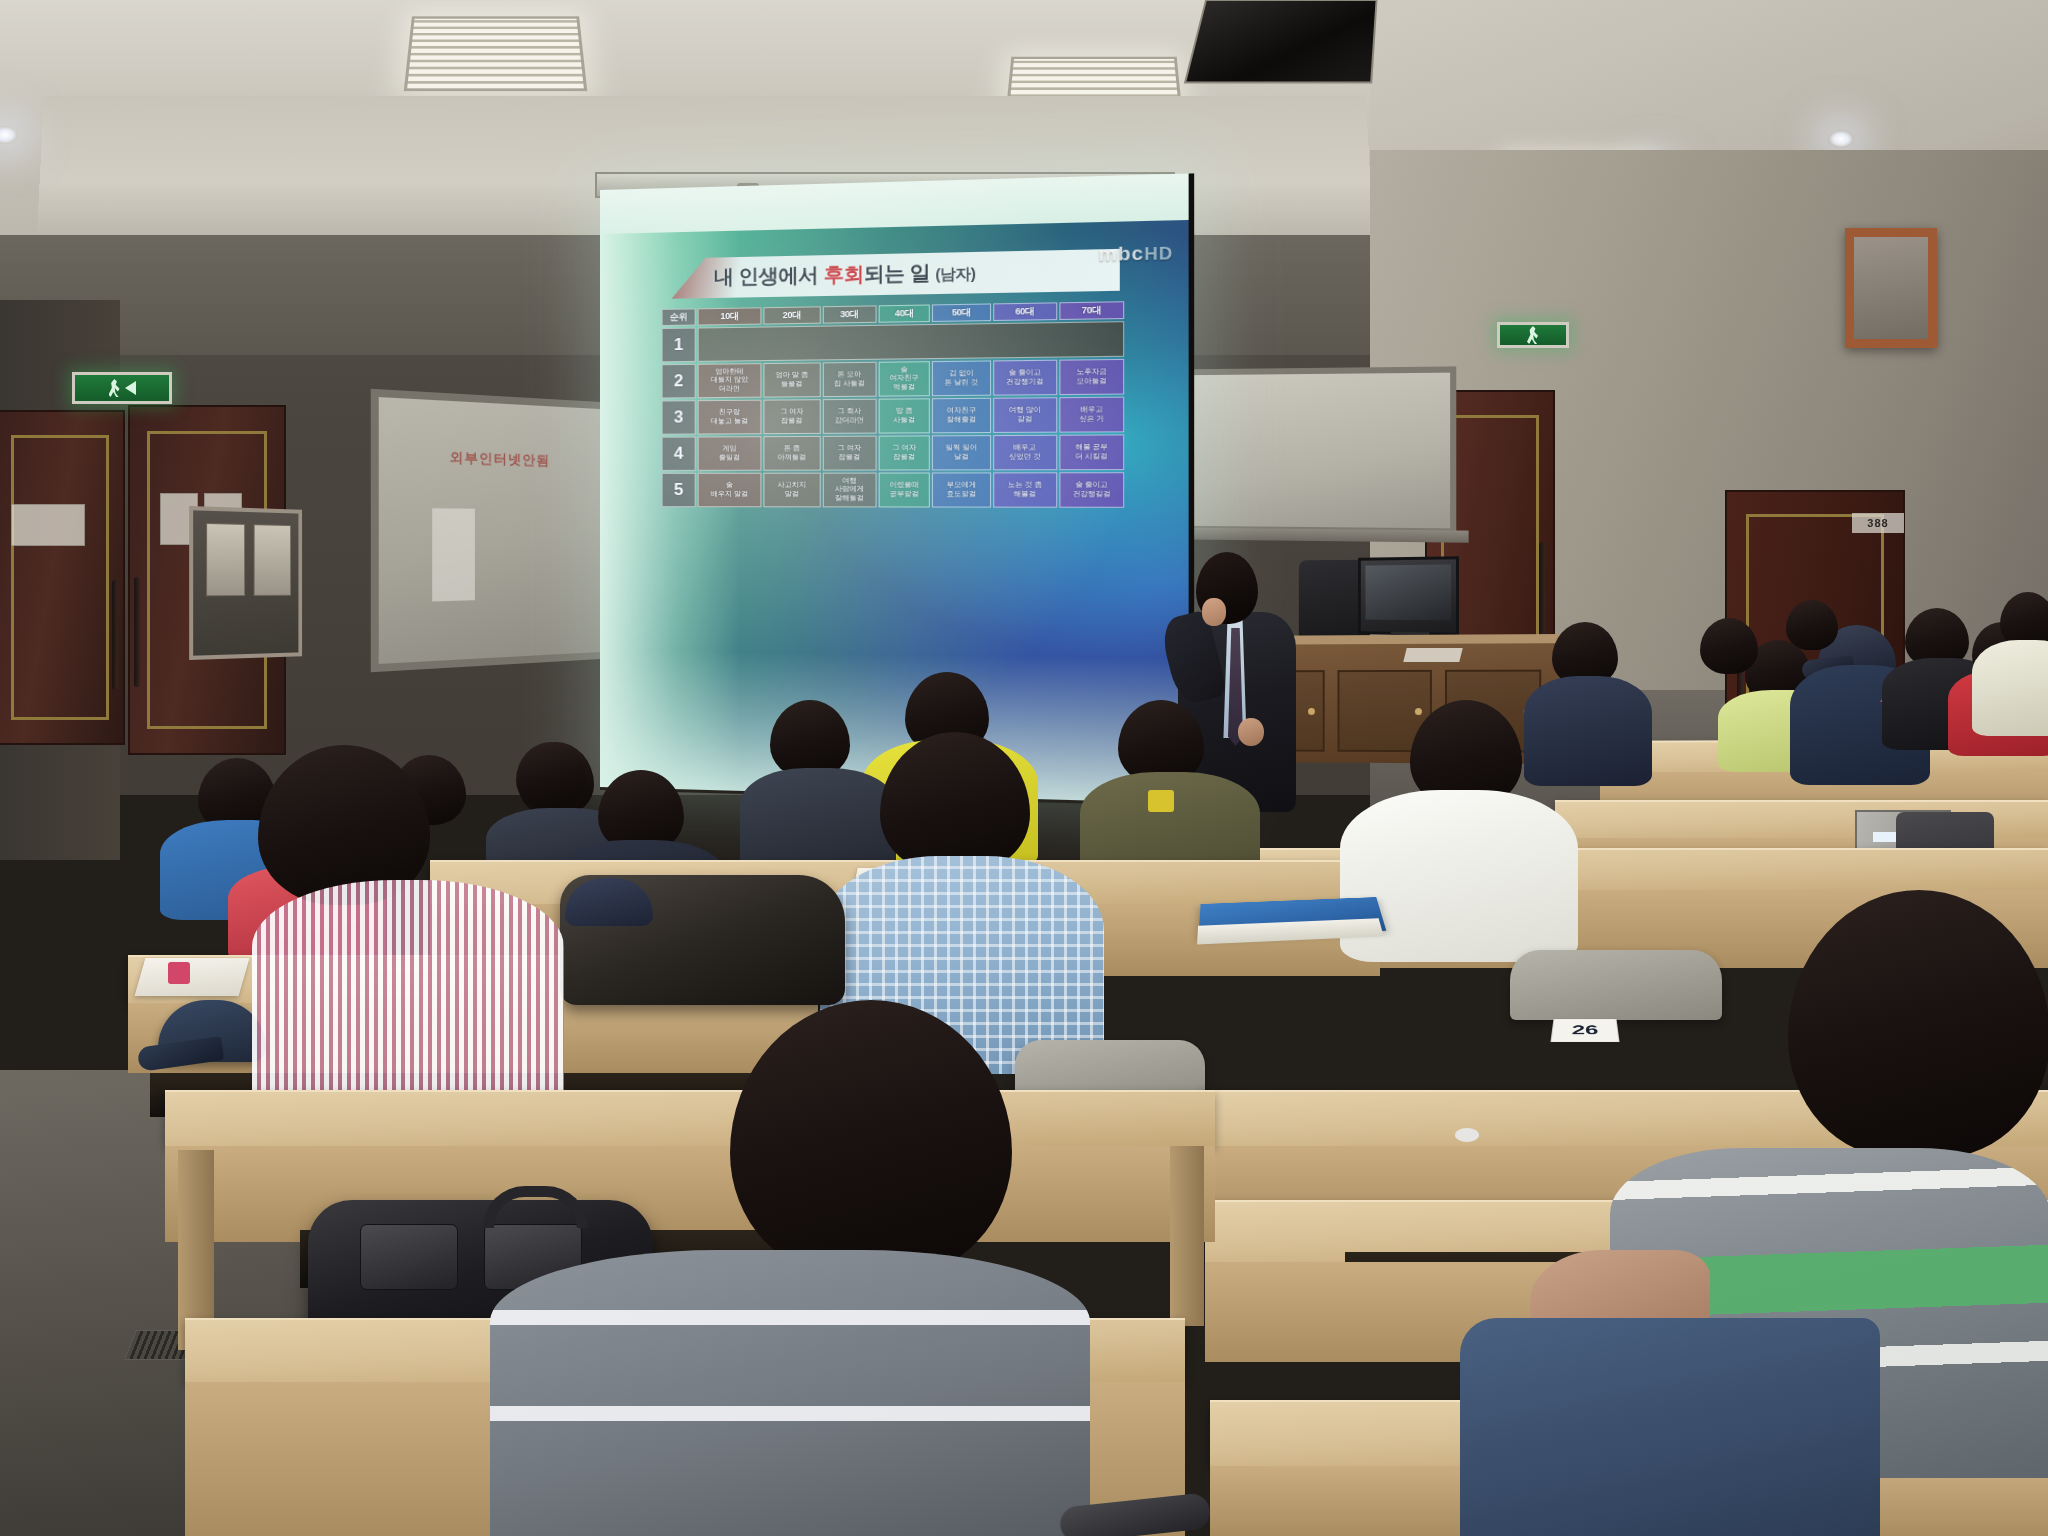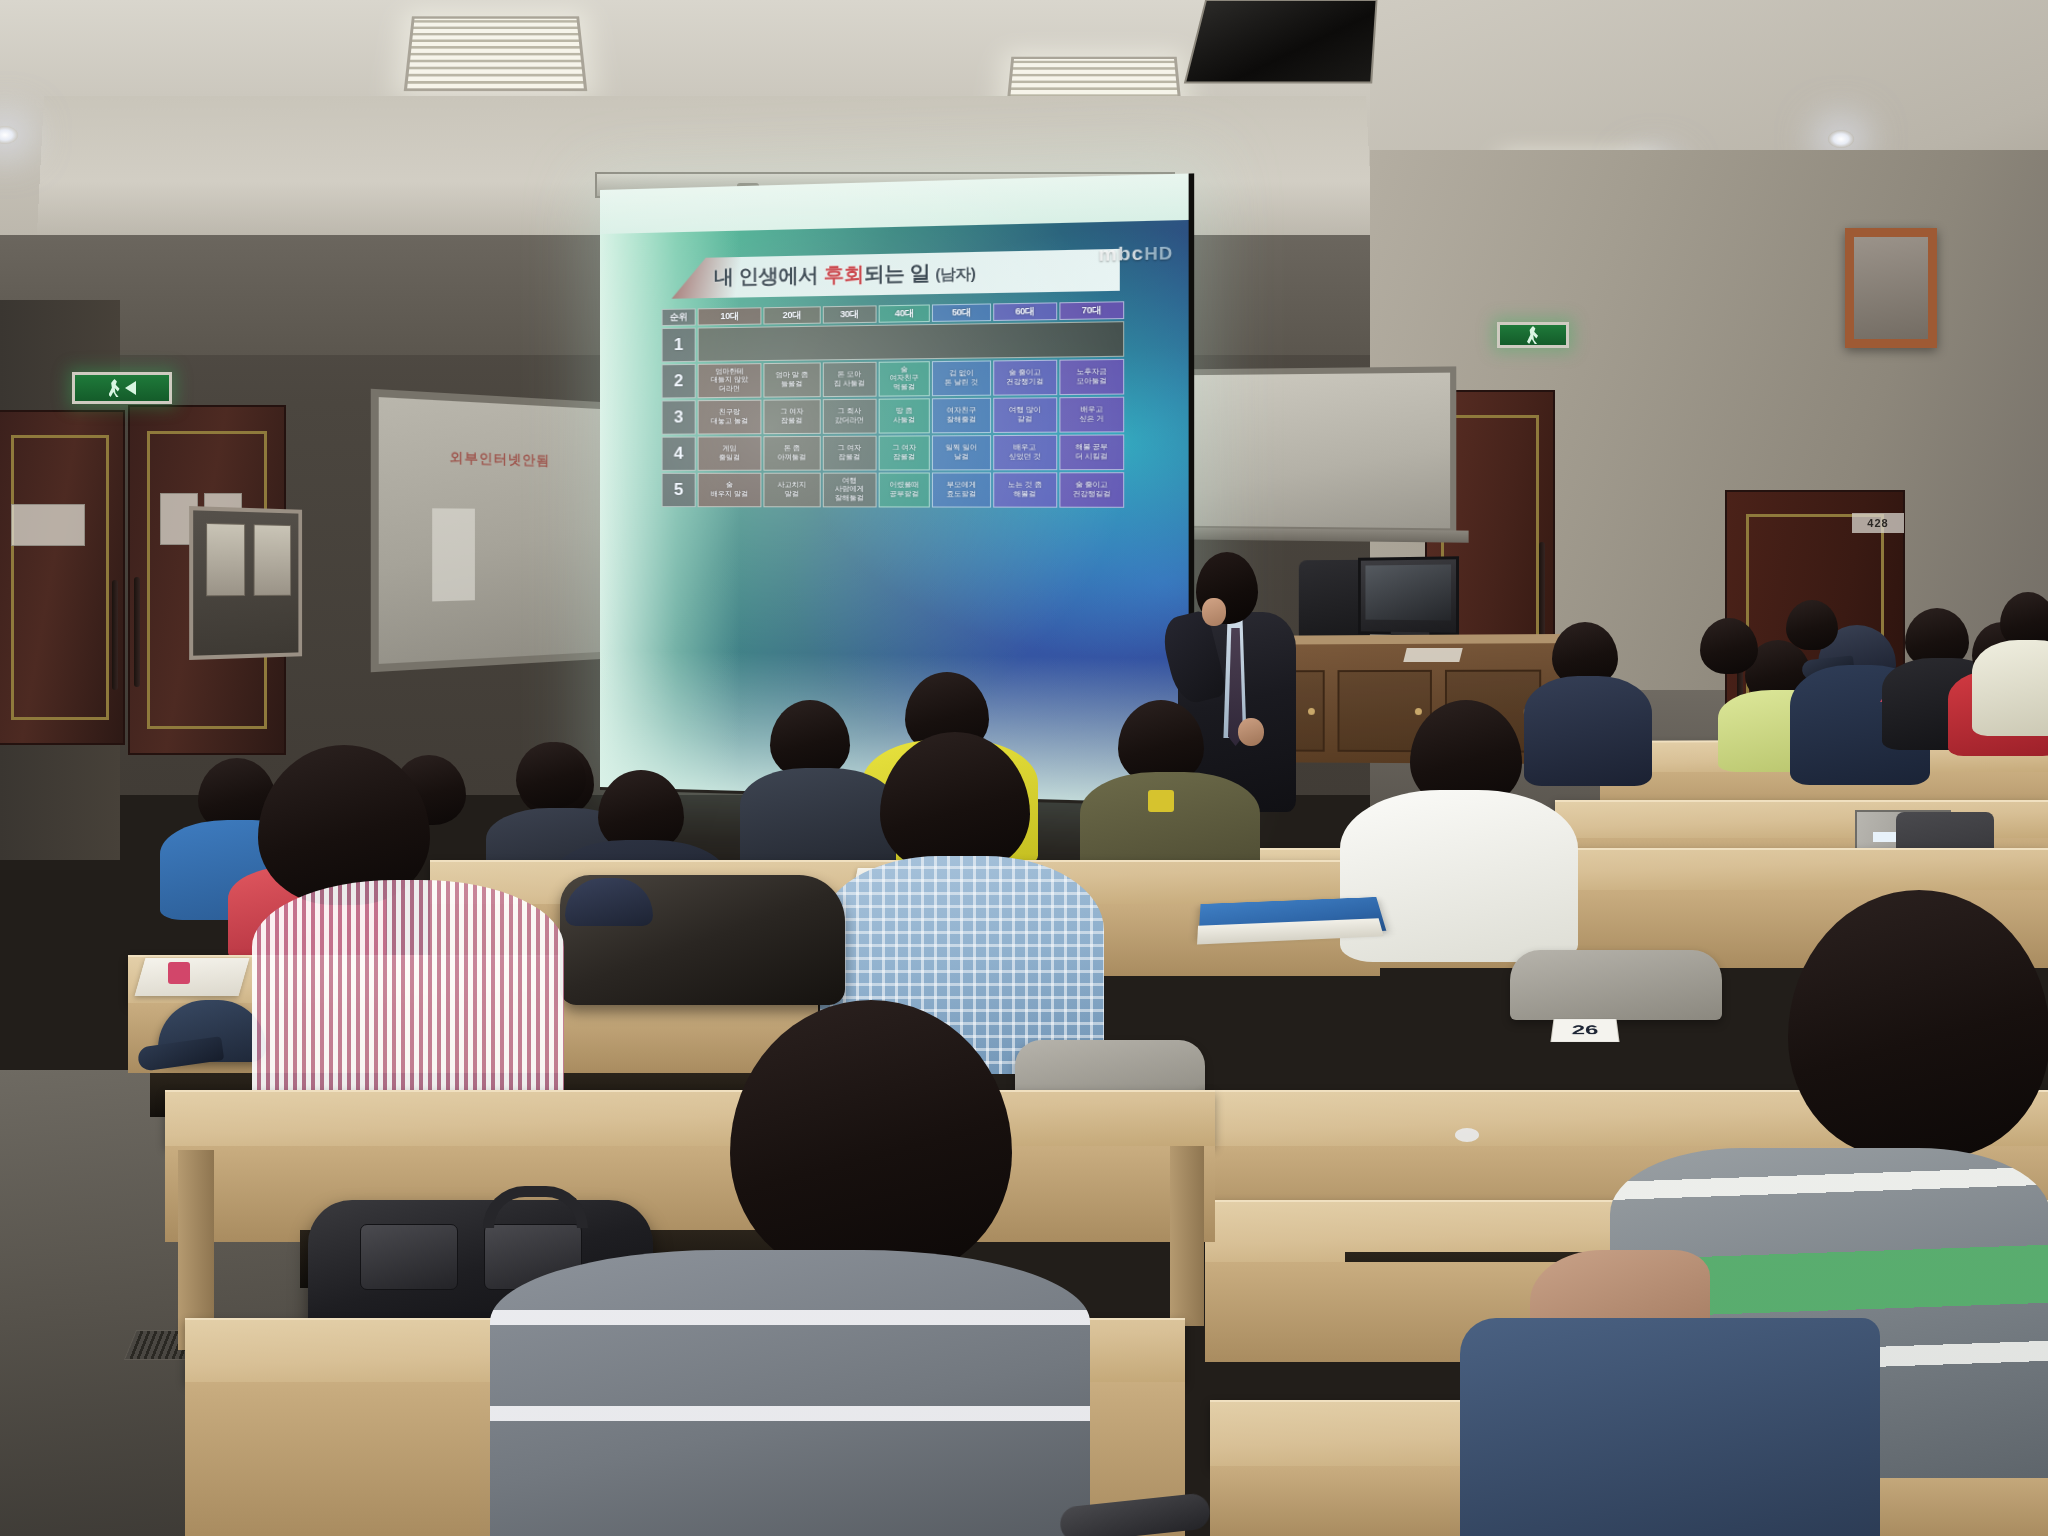--- a/index.html
+++ b/index.html
@@ -572,21 +572,21 @@
     <div class="door-panel"></div>
     <div class="door-handle" style="left:10px;top:140px;"></div>
   </div>
 
   <div class="bulletin">
     <div class="poster"></div>
     <div class="poster"></div>
   </div>
 
   <div class="framed-picture"></div>
-  <div class="room-plate">428</div>
+  <div class="room-plate">388</div>
 
   <div class="exit-sign exit-left">
     <span class="runner"></span>
     <span class="arrow"></span>
   </div>
   <div class="exit-sign exit-right">
     <span class="runner"></span>
   </div>
 
   <div class="whiteboard-left">

